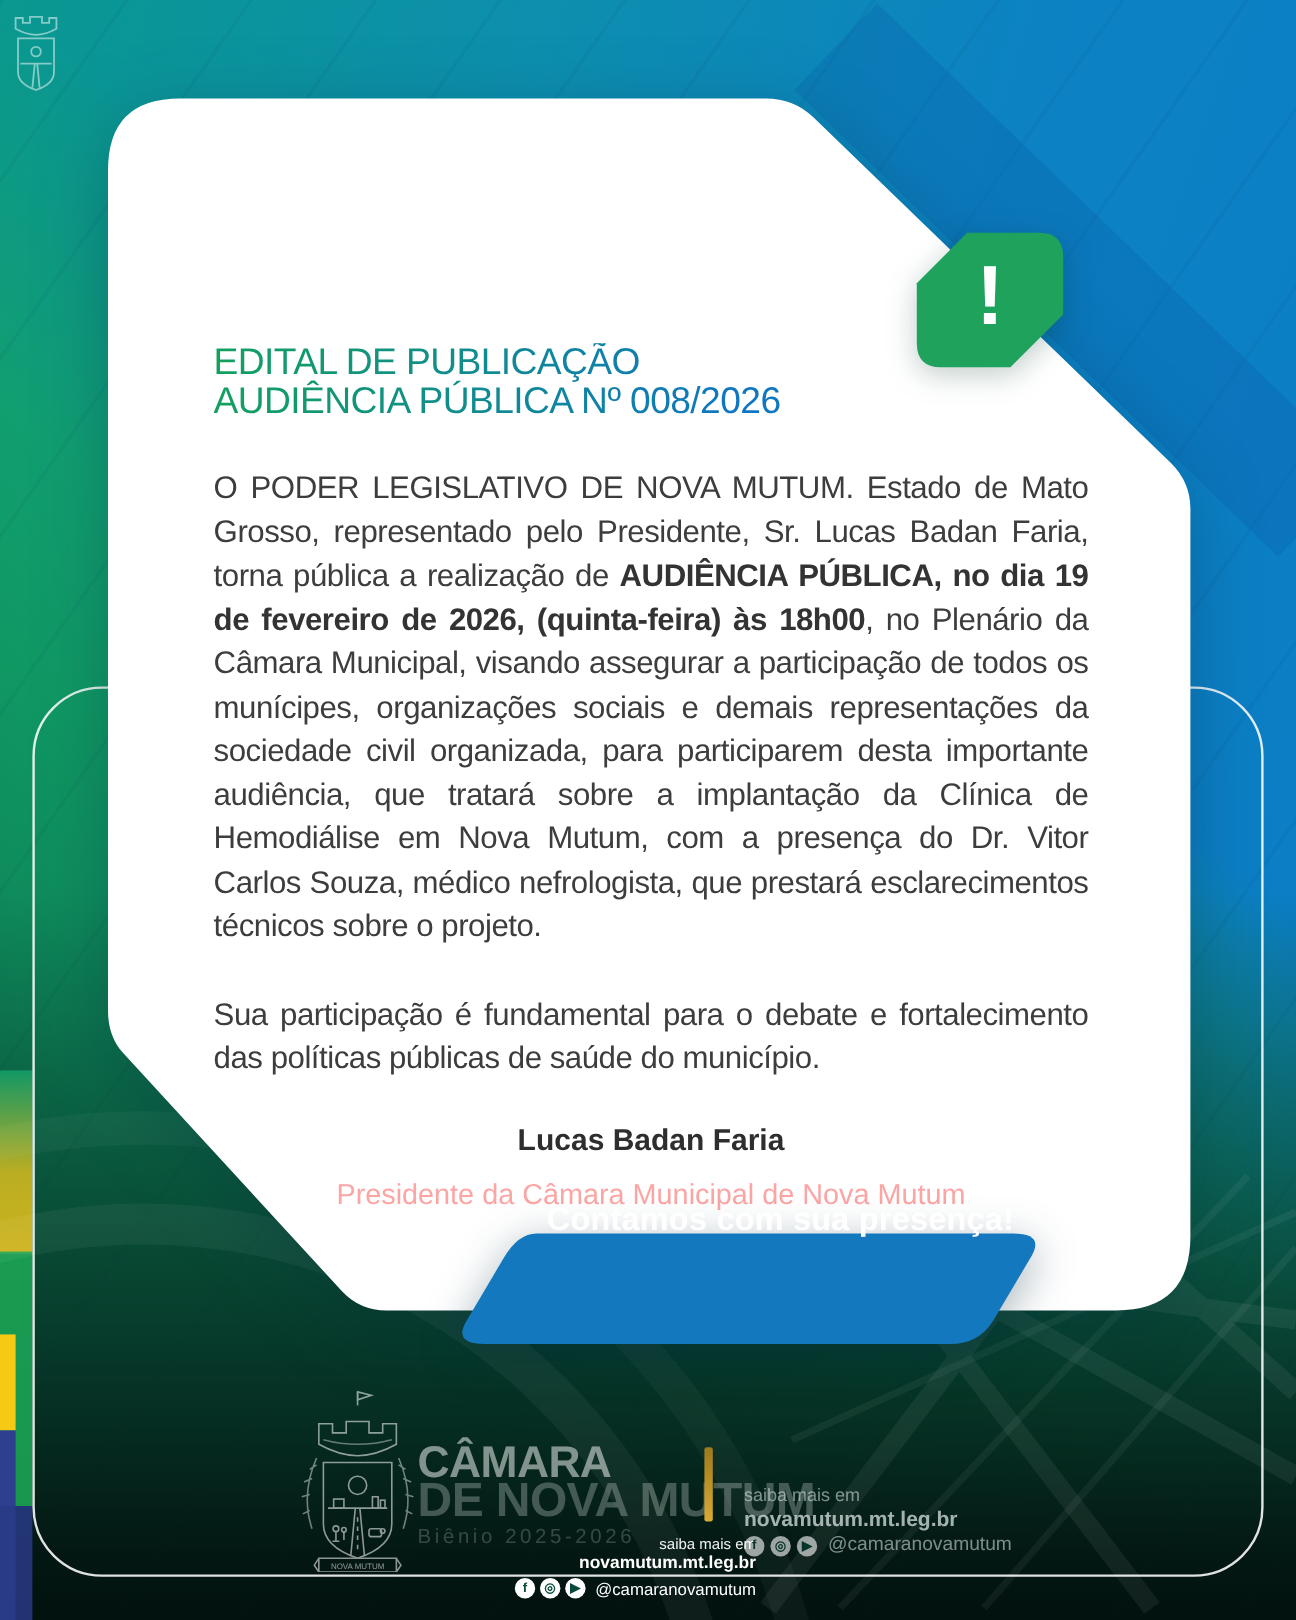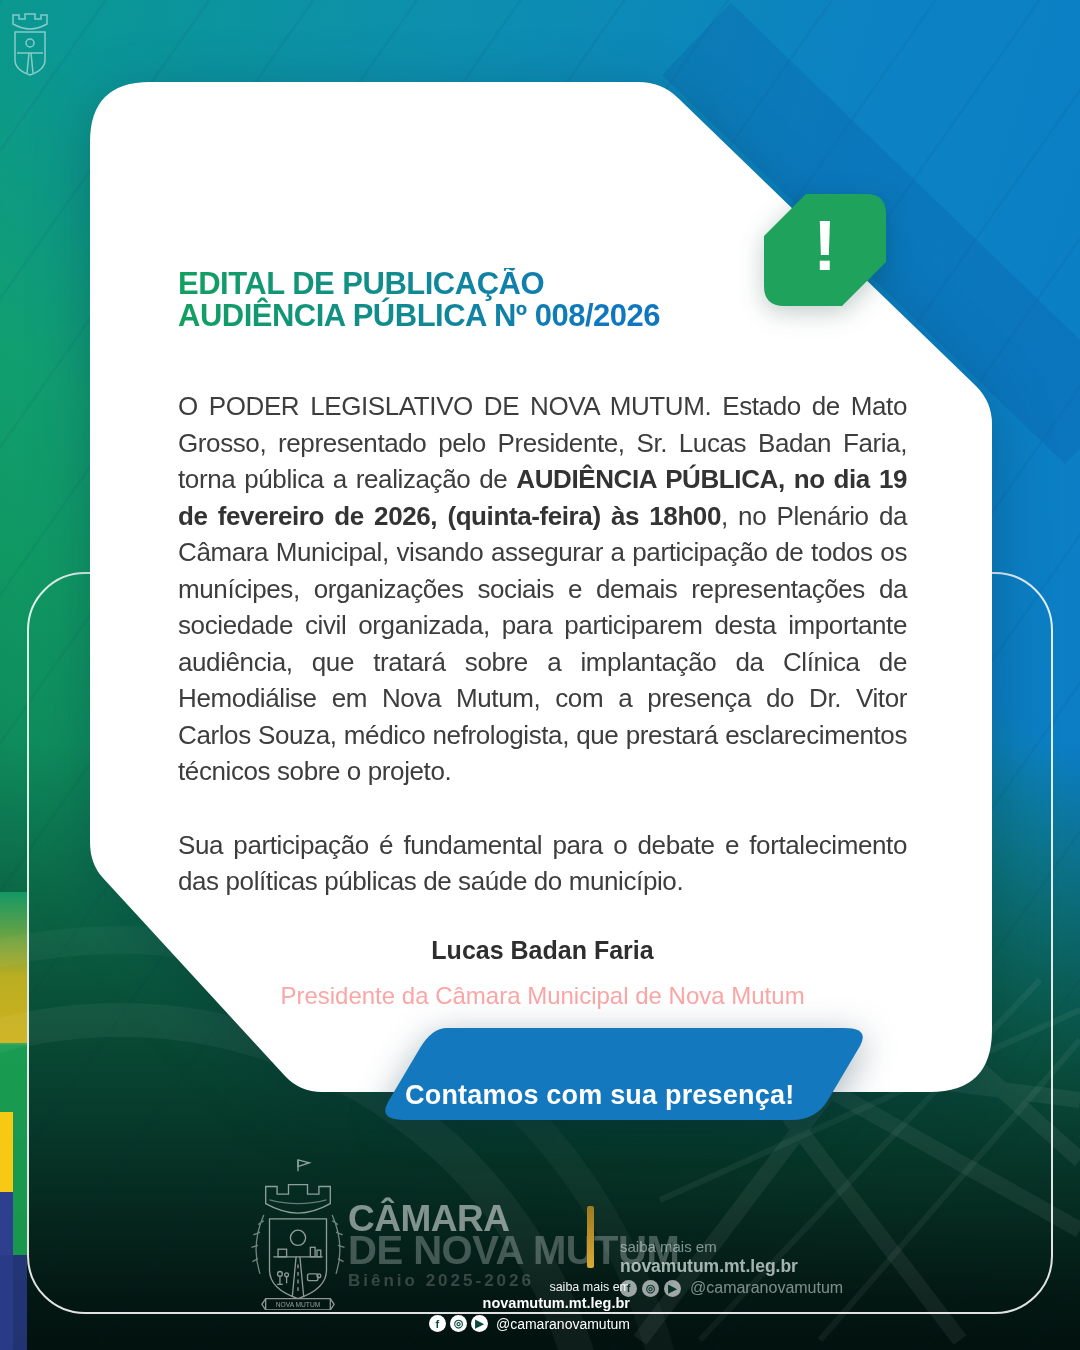--- a/index.html
+++ b/index.html
@@ -35,22 +35,22 @@
   .card-svg{filter:drop-shadow(0 14px 30px rgba(3,40,60,.30));}
   .banner-svg{filter:drop-shadow(0 8px 18px rgba(3,40,60,.35));}
   .badge-svg{filter:drop-shadow(0 6px 12px rgba(3,50,40,.25));}
   
   .badge-mark{
     position:absolute;left:764px;top:194px;width:122px;height:108px;
     display:flex;align-items:center;justify-content:center;
     color:#fff;font-size:70px;font-weight:800;line-height:1;padding-bottom:4px;box-sizing:border-box;
   }
   .title{
-    position:absolute;left:178px;top:268px;width:740px;
-    font-size:31px;line-height:32px;font-weight:700;letter-spacing:-.5px;
+    position:absolute;left:178px;top:286px;width:740px;
+    font-size:31px;line-height:32px;font-weight:400;letter-spacing:-.5px;
     color:#1173be;
   }
   @supports (-webkit-background-clip: text){
     .title{
       background:linear-gradient(90deg,#12a05e 0%,#0f77c0 58%);
       -webkit-background-clip:text;background-clip:text;color:transparent;
     }
   }
   .body-text{
     position:absolute;left:178px;top:388px;width:729px;
@@ -58,28 +58,28 @@
     color:#3d3d3d;text-align:justify;
   }
   .body-text p{margin:0 0 37px 0;}
   .body-text b{font-weight:700;color:#333;}
   .signature{
     position:absolute;left:178px;top:936px;width:729px;text-align:center;color:#2e2e2e;
   }
   .signature .name{font-size:25px;font-weight:700;}
   .signature .role{font-size:24px;font-weight:400;margin-top:17px;color:#fca5a5;}
   .banner-label{
-    position:absolute;left:405px;top:1080px;width:440px;text-align:left;
+    position:absolute;left:405px;top:1001px;width:440px;text-align:right;
     color:#fff;font-size:27px;font-weight:700;letter-spacing:.2px;
   }
   
   .wordmark{position:absolute;left:348px;top:1202px;letter-spacing:-.5px;}
   .wm1,.wm2{font-size:37px;font-weight:800;line-height:33px;color:rgba(255,255,255,.5);}
   .wm3{font-size:40px;font-weight:600;line-height:30px;color:rgba(255,255,255,.26);}
-  .wm4{font-size:17px;font-weight:700;letter-spacing:3px;color:rgba(255,255,255,.20);margin-top:6px;}
+  .wm4{font-size:17px;font-weight:400;letter-spacing:3px;color:rgba(255,255,255,.20);margin-top:6px;}
   .contact{position:absolute;margin-top:28px;}
   .contact .row{white-space:nowrap;}
   .cc{left:420px;top:1252px;width:210px;text-align:right;color:#fff;}
   .cc .more{font-size:12.5px;line-height:15px;color:rgba(255,255,255,.95);}
   .cc .site{font-size:14.5px;line-height:17px;font-weight:700;}
   .cc .social{margin-top:3px;display:flex;justify-content:flex-end;align-items:center;gap:4px;font-size:14px;}
   .cr{left:620px;top:1210px;text-align:left;color:rgba(224,236,233,.55);}
   .cr .more{font-size:15px;line-height:18px;}
   .cr .site{font-size:17.5px;line-height:20px;font-weight:700;color:rgba(224,236,233,.72);}
   .cr .social{margin-top:3px;display:flex;align-items:center;gap:5px;font-size:16px;}

